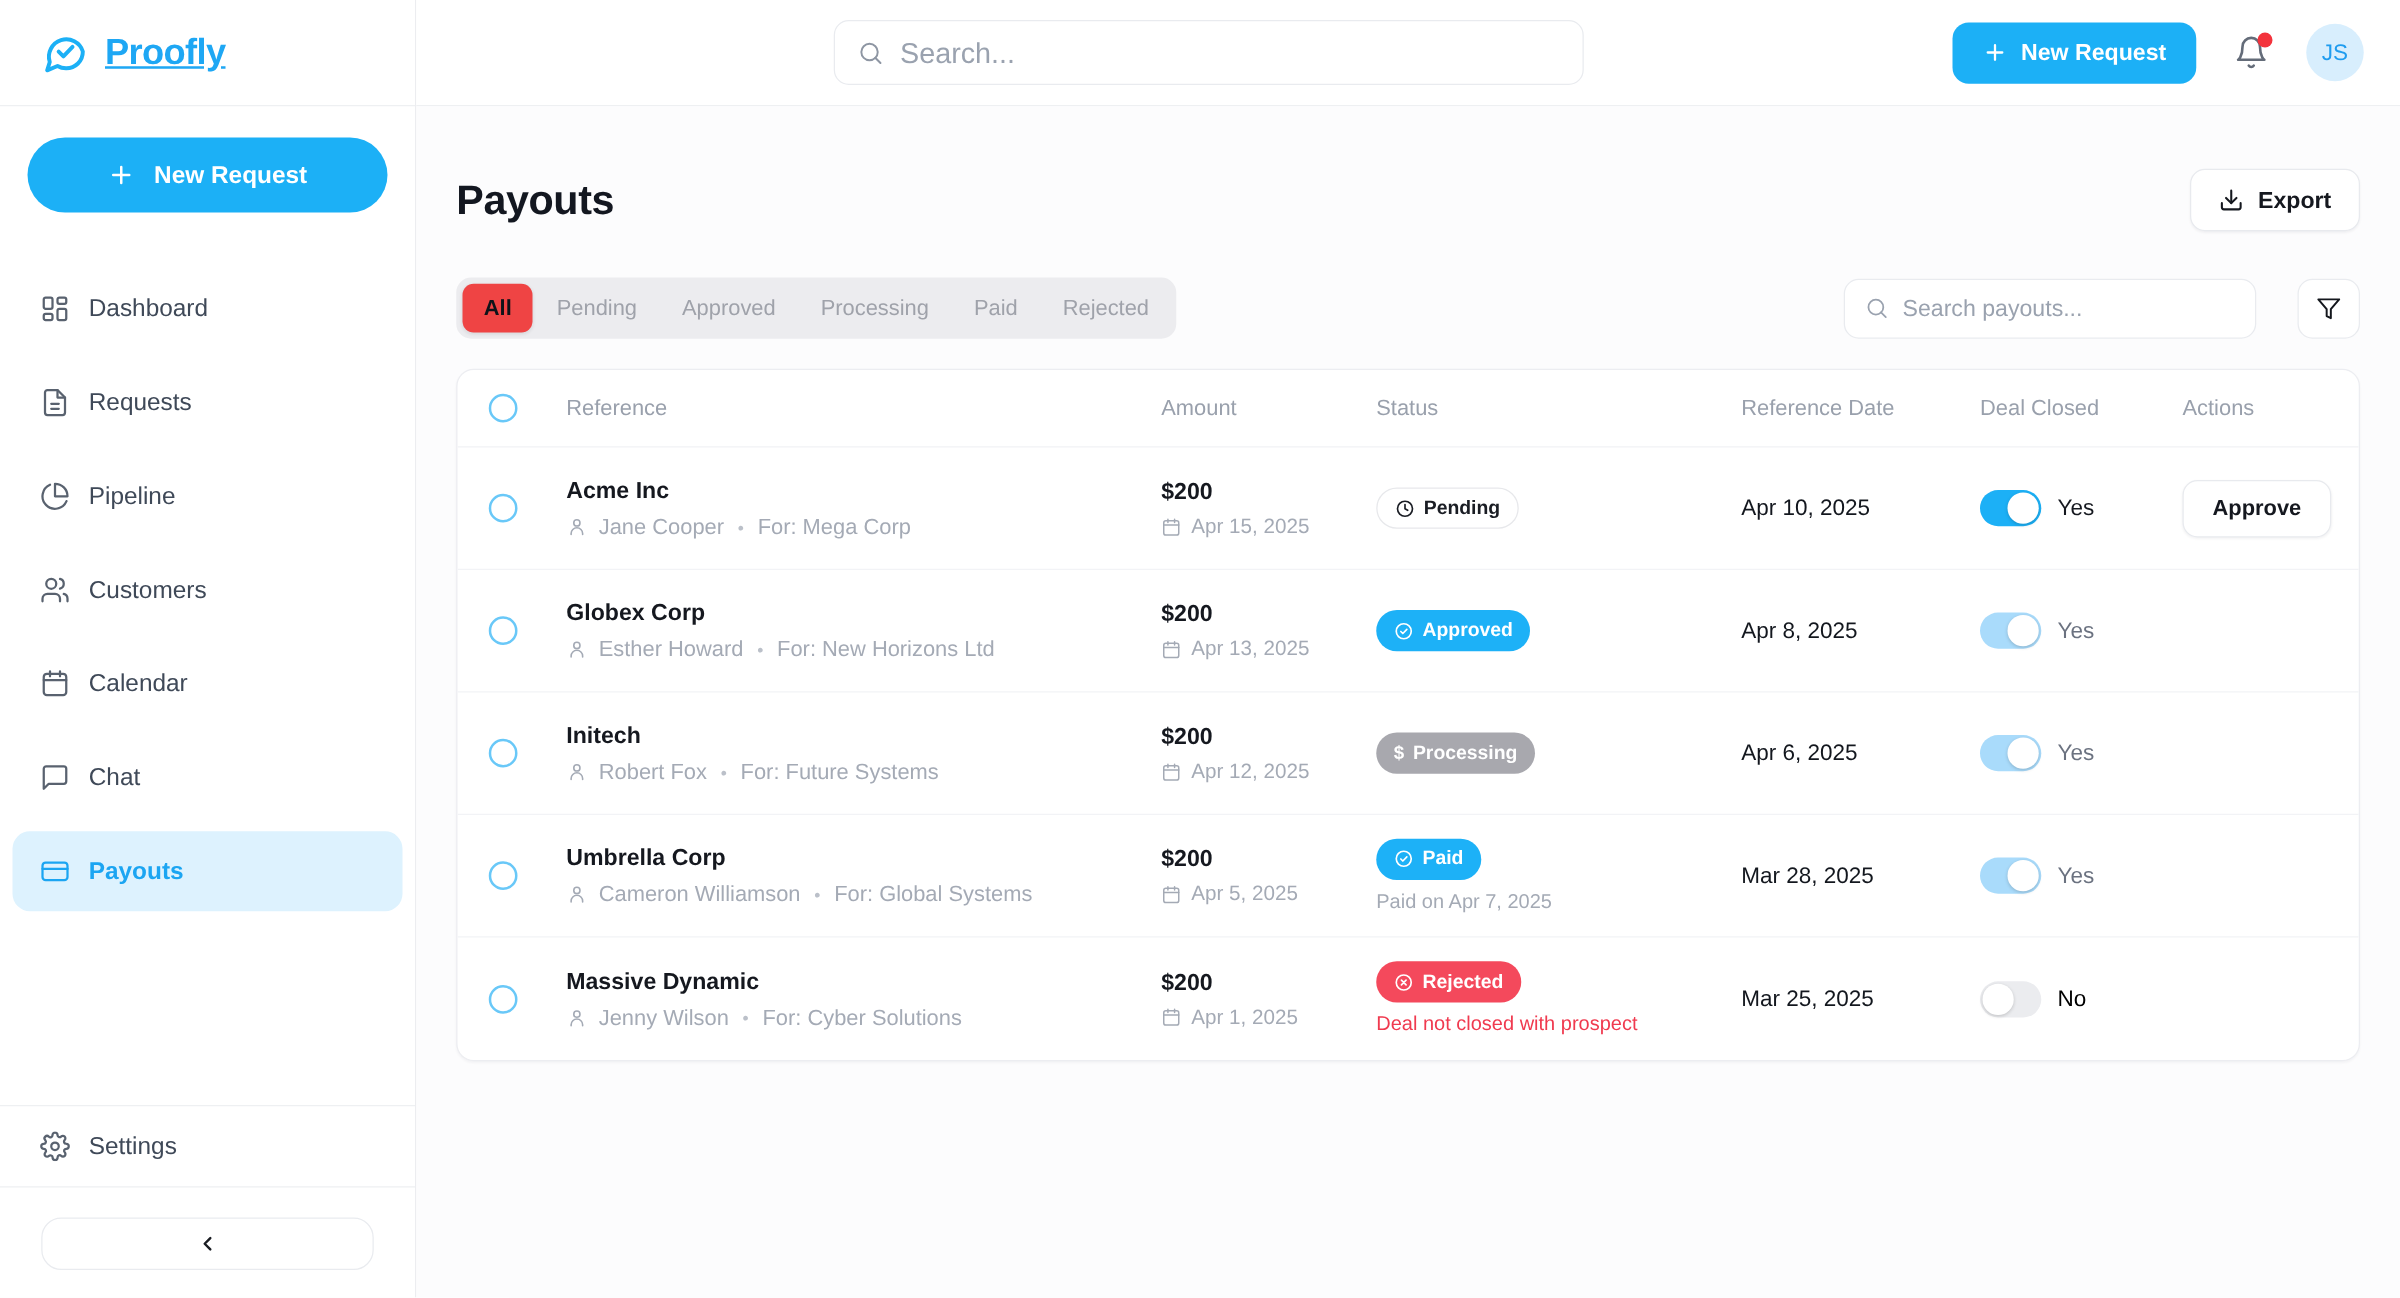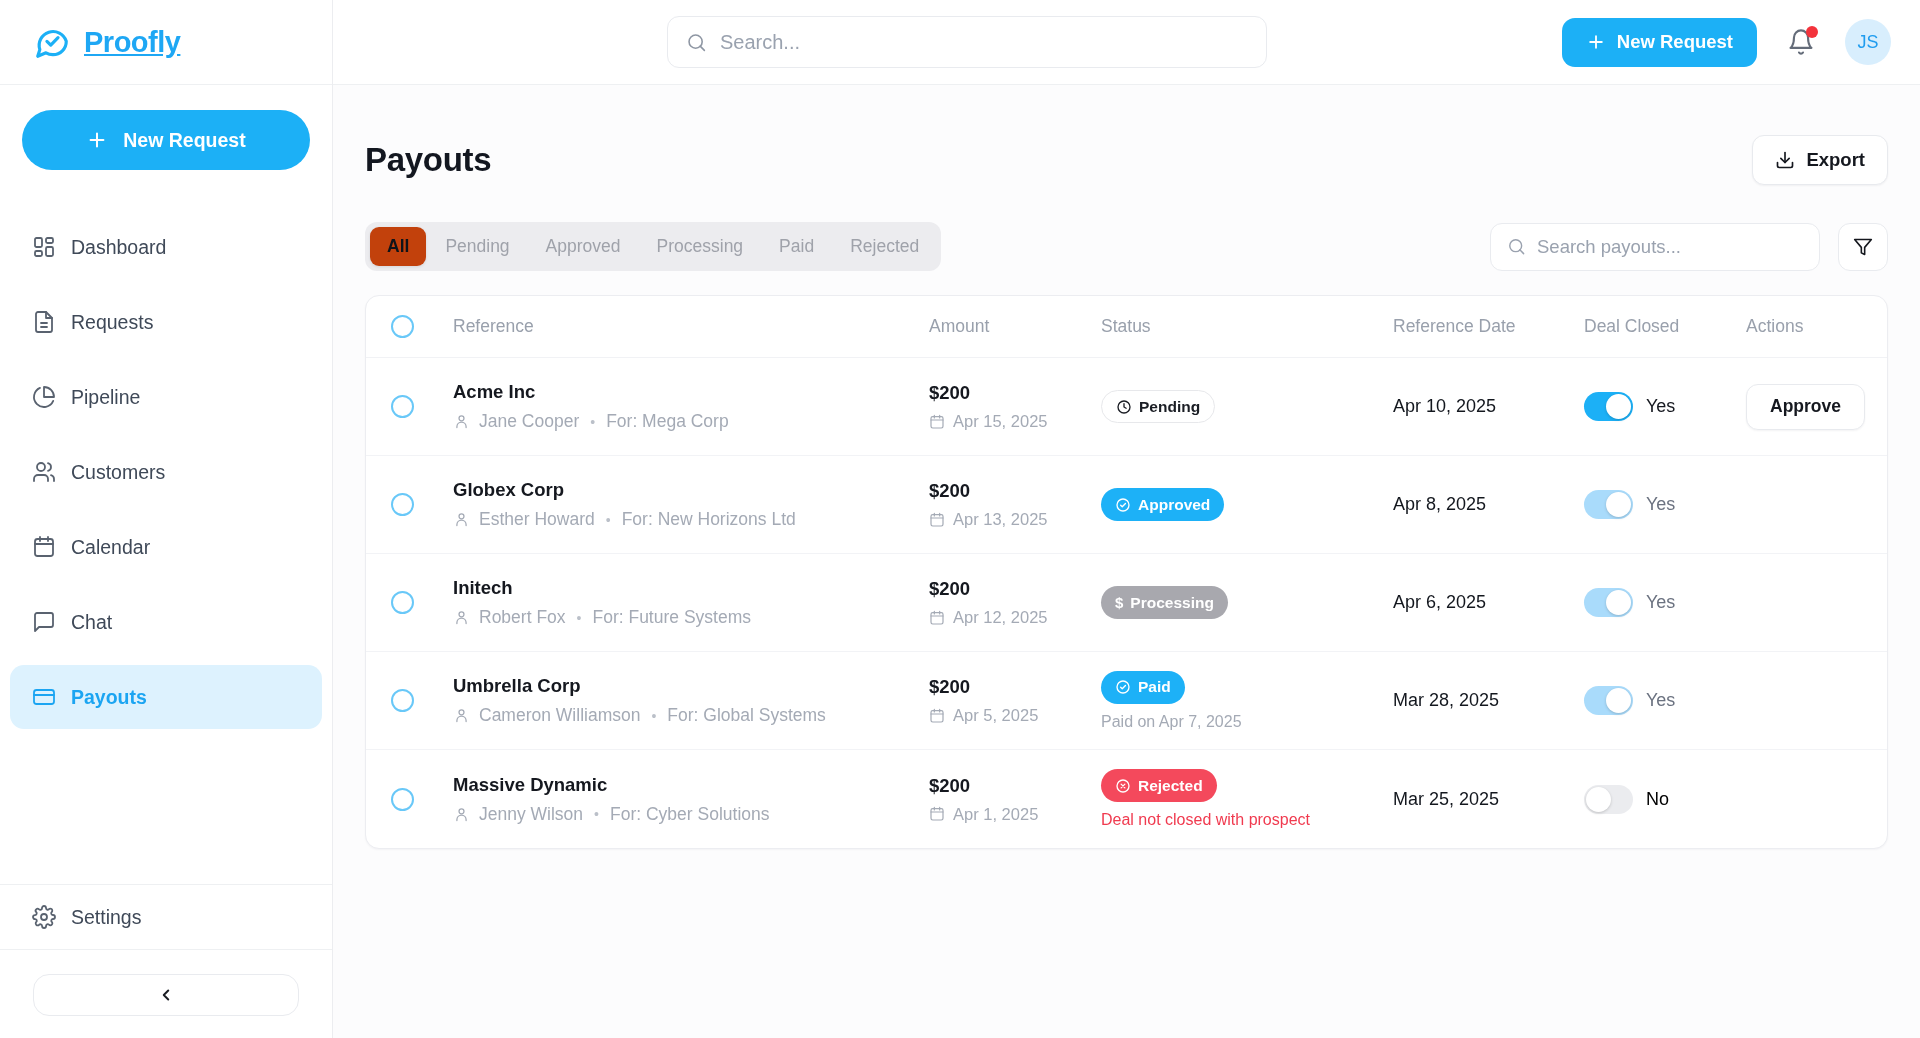--- a/index.html
+++ b/index.html
@@ -28,21 +28,21 @@
   .collapse-wrap { padding:24px 33px 22px 33px; flex-shrink:0; }
   .collapse-btn { width:100%; height:42px; border-radius:16px; border:1px solid #E9EBEF; background:#fff; display:flex; align-items:center; justify-content:center; cursor:pointer; }
   .collapse-btn .ic { width:18px; height:18px; color:#1A1D23; }
   .collapse-btn .ic svg { stroke-width:2.6; }
 
   
   .right-pane { flex:1; display:flex; flex-direction:column; height:100%; }
   .topbar { height:85px; background:#fff; border-bottom:1px solid #EEF0F2; display:flex; align-items:center; flex-shrink:0; }
   .top-search { margin-left:334px; width:600px; height:52px; border:1px solid #E9EBEF; border-radius:12px; background:#fff; display:flex; align-items:center; gap:13px; padding:0 18px; }
   .top-search .ic { width:21px; height:21px; color:#8E96A3; flex-shrink:0; }
-  .top-search input { border:none; outline:none; flex:1; font-size:20px; font-family:inherit; color:#30363F; background:transparent; }
+  .top-search input { border:none; outline:none; flex:1; font-size:23px; font-family:inherit; color:#30363F; background:transparent; }
   .top-search input::placeholder, .mini-search input::placeholder { color:#9AA2AF; }
   .top-right { margin-left:auto; display:flex; align-items:center; gap:30px; padding-right:29px; }
   .top-nr-btn { height:49px; padding:0 24px; border-radius:13px; background:#1CB0F6; color:#fff; border:none; display:flex; align-items:center; gap:11px; font-size:18.5px; font-weight:600; font-family:inherit; cursor:pointer; }
   .top-nr-btn .ic { width:20px; height:20px; }
   .top-nr-btn .ic svg { stroke-width:2.2; }
   .bell-wrap { position:relative; width:28px; height:28px; cursor:pointer; }
   .bell-wrap .ic { width:28px; height:28px; color:#646C79; }
   .bell-dot { position:absolute; top:-2px; right:-3px; width:12px; height:12px; border-radius:50%; background:#F3333C; }
   .avatar { width:46px; height:46px; border-radius:50%; background:#D8EEFD; color:#1F9CEF; font-size:18px; font-weight:400; display:flex; align-items:center; justify-content:center; cursor:pointer; }
 
@@ -50,22 +50,22 @@
   .main { flex:1; background:#FCFCFD; padding:50px 32px 0 32px; overflow:hidden; }
   .page-head { display:flex; align-items:center; justify-content:space-between; }
   .page-title { font-size:33px; font-weight:800; color:#131720; letter-spacing:-0.3px; }
   .export-btn { height:50px; padding:0 22px; border-radius:12px; border:1px solid #E8EAEE; background:#fff; display:flex; align-items:center; gap:11px; font-size:18.5px; font-weight:600; color:#15181F; font-family:inherit; cursor:pointer; box-shadow:0 1px 2px rgba(16,24,40,.05); }
   .export-btn .ic { width:20px; height:20px; }
   .export-btn .ic svg { stroke-width:2; }
 
   .filter-row { margin-top:37px; display:flex; align-items:center; justify-content:space-between; }
   .tabs { background:#ECECEF; border-radius:12px; padding:5px; display:flex; gap:2px; }
   .tab { padding:9px 17px; font-size:17.5px; font-weight:500; color:#9FA2AA; border-radius:9px; cursor:pointer; white-space:nowrap; }
-  .tab.active { background:#c2410c; color:#0F1319; font-weight:700; box-shadow:0 1px 3px rgba(15,20,30,.10); }
-  .filter-right { display:flex; align-items:flex-start; gap:18px; }
+  .tab.active { background:#ef4444; color:#0F1319; font-weight:700; box-shadow:0 1px 3px rgba(15,20,30,.10); }
+  .filter-right { display:flex; align-items:flex-start; gap:33px; }
   .mini-search { width:330px; height:48px; border:1px solid #E9EBEF; border-radius:12px; background:#fff; display:flex; align-items:center; gap:11px; padding:0 16px; }
   .mini-search .ic { width:19px; height:19px; color:#9AA2AF; flex-shrink:0; }
   .mini-search input { border:none; outline:none; flex:1; font-size:18.5px; font-family:inherit; color:#30363F; background:transparent; }
   .filter-btn { width:50px; height:48px; border-radius:12px; border:1px solid #E9EBEF; background:#fff; display:flex; align-items:center; justify-content:center; cursor:pointer; }
   .filter-btn .ic { width:20px; height:20px; color:#14171D; }
   .filter-btn .ic svg { stroke-width:1.9; }
 
   
   .table-card { margin-top:24px; background:#fff; border:1px solid #ECEDF1; border-radius:14px; box-shadow:0 1px 2px rgba(16,24,40,.04); overflow:hidden; }
   .thead, .trow { display:grid; grid-template-columns:87px 476px 172px 292px 191px 162px 1fr; align-items:center; }

